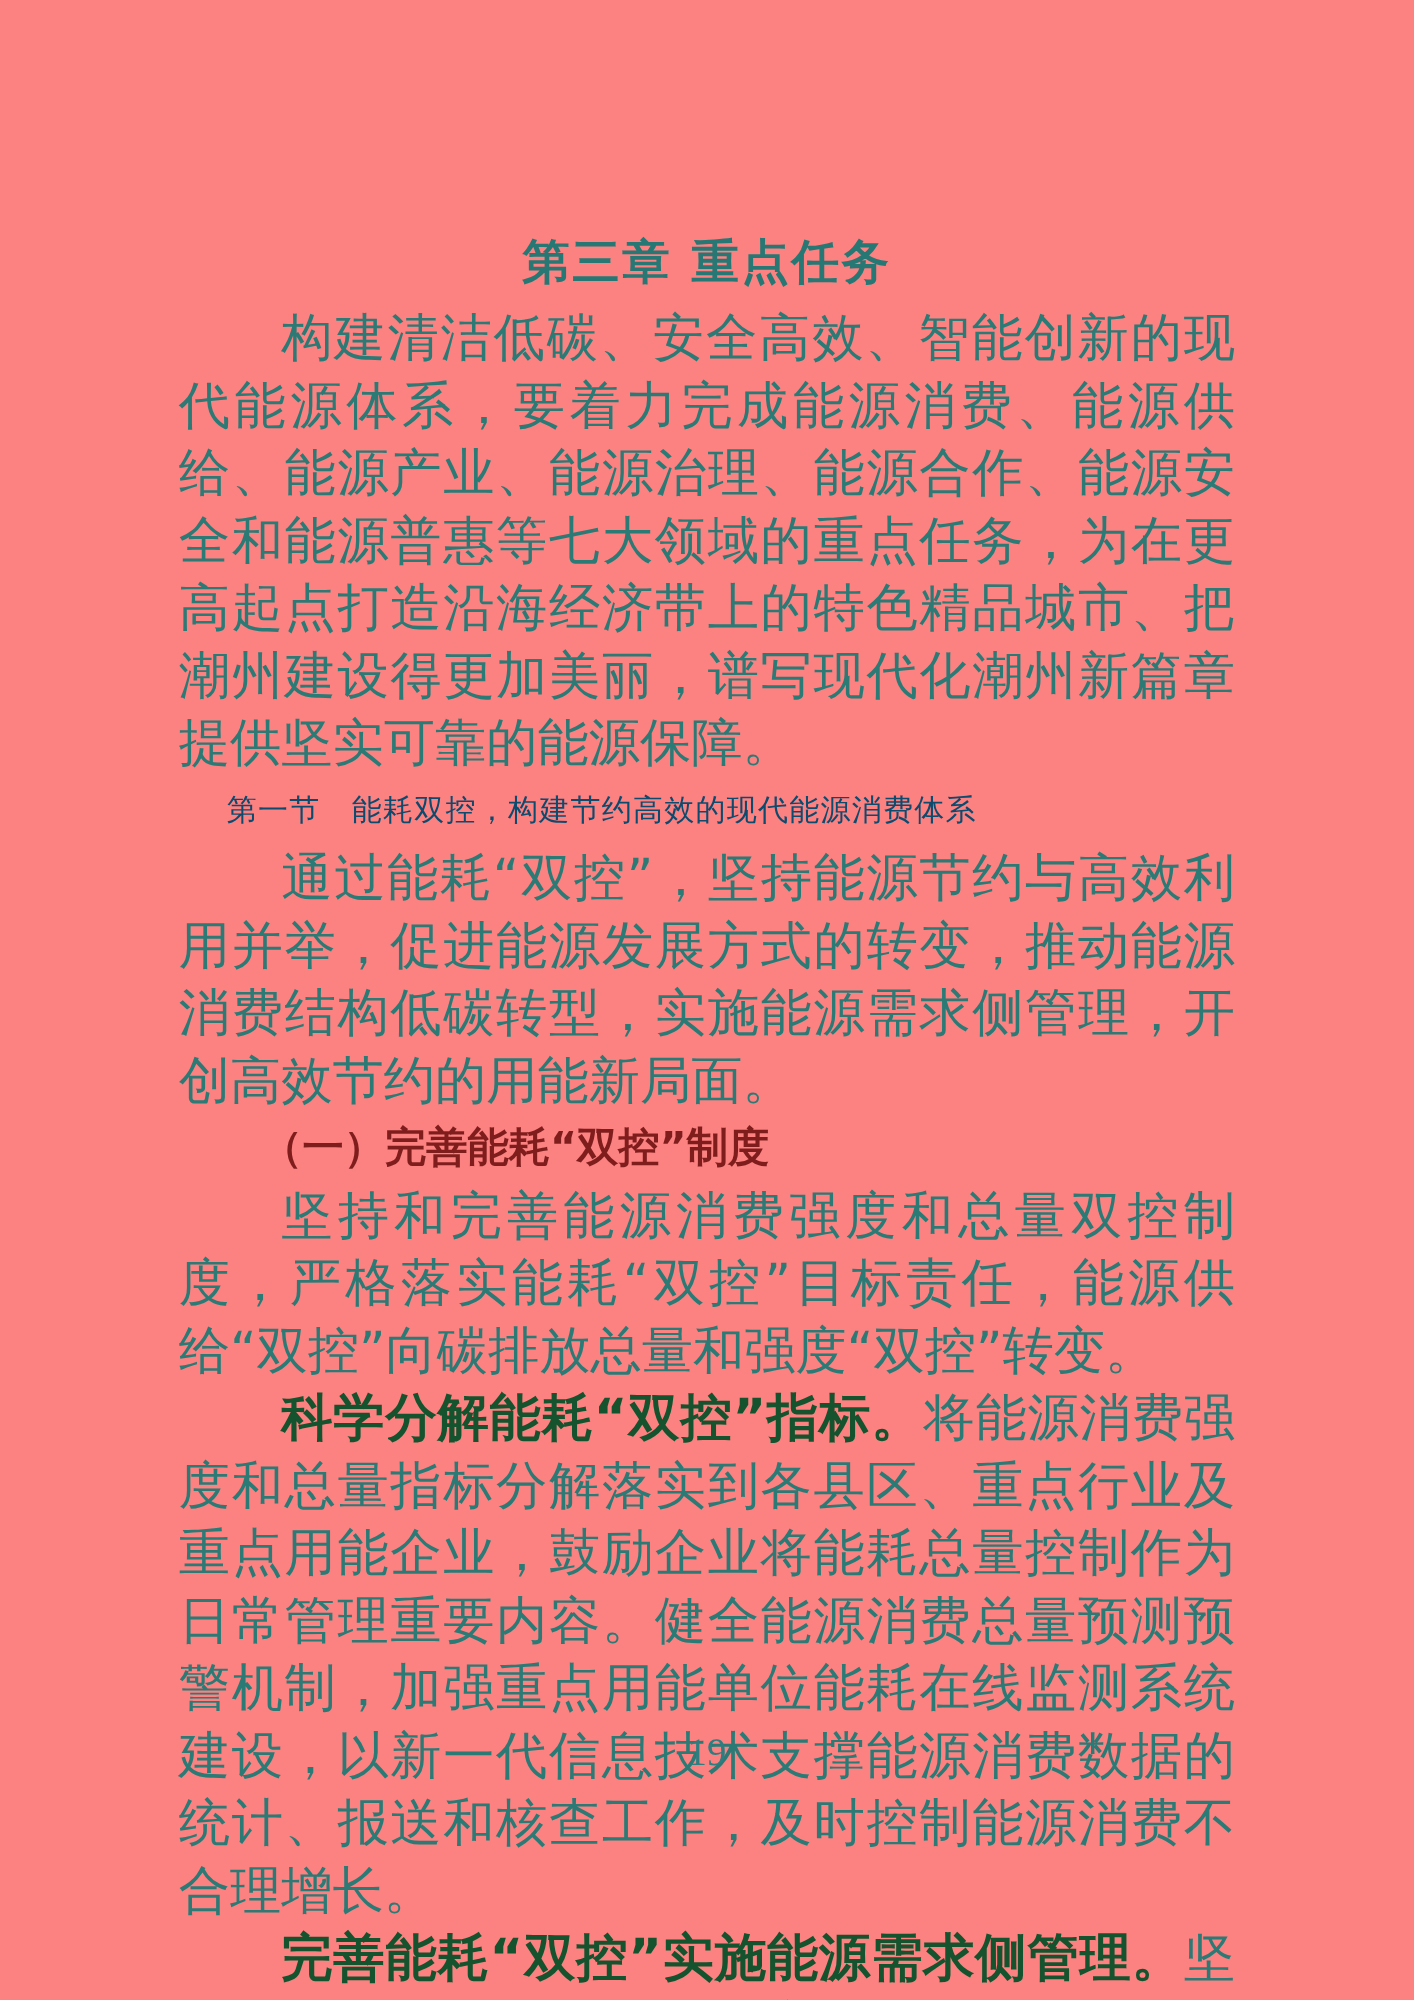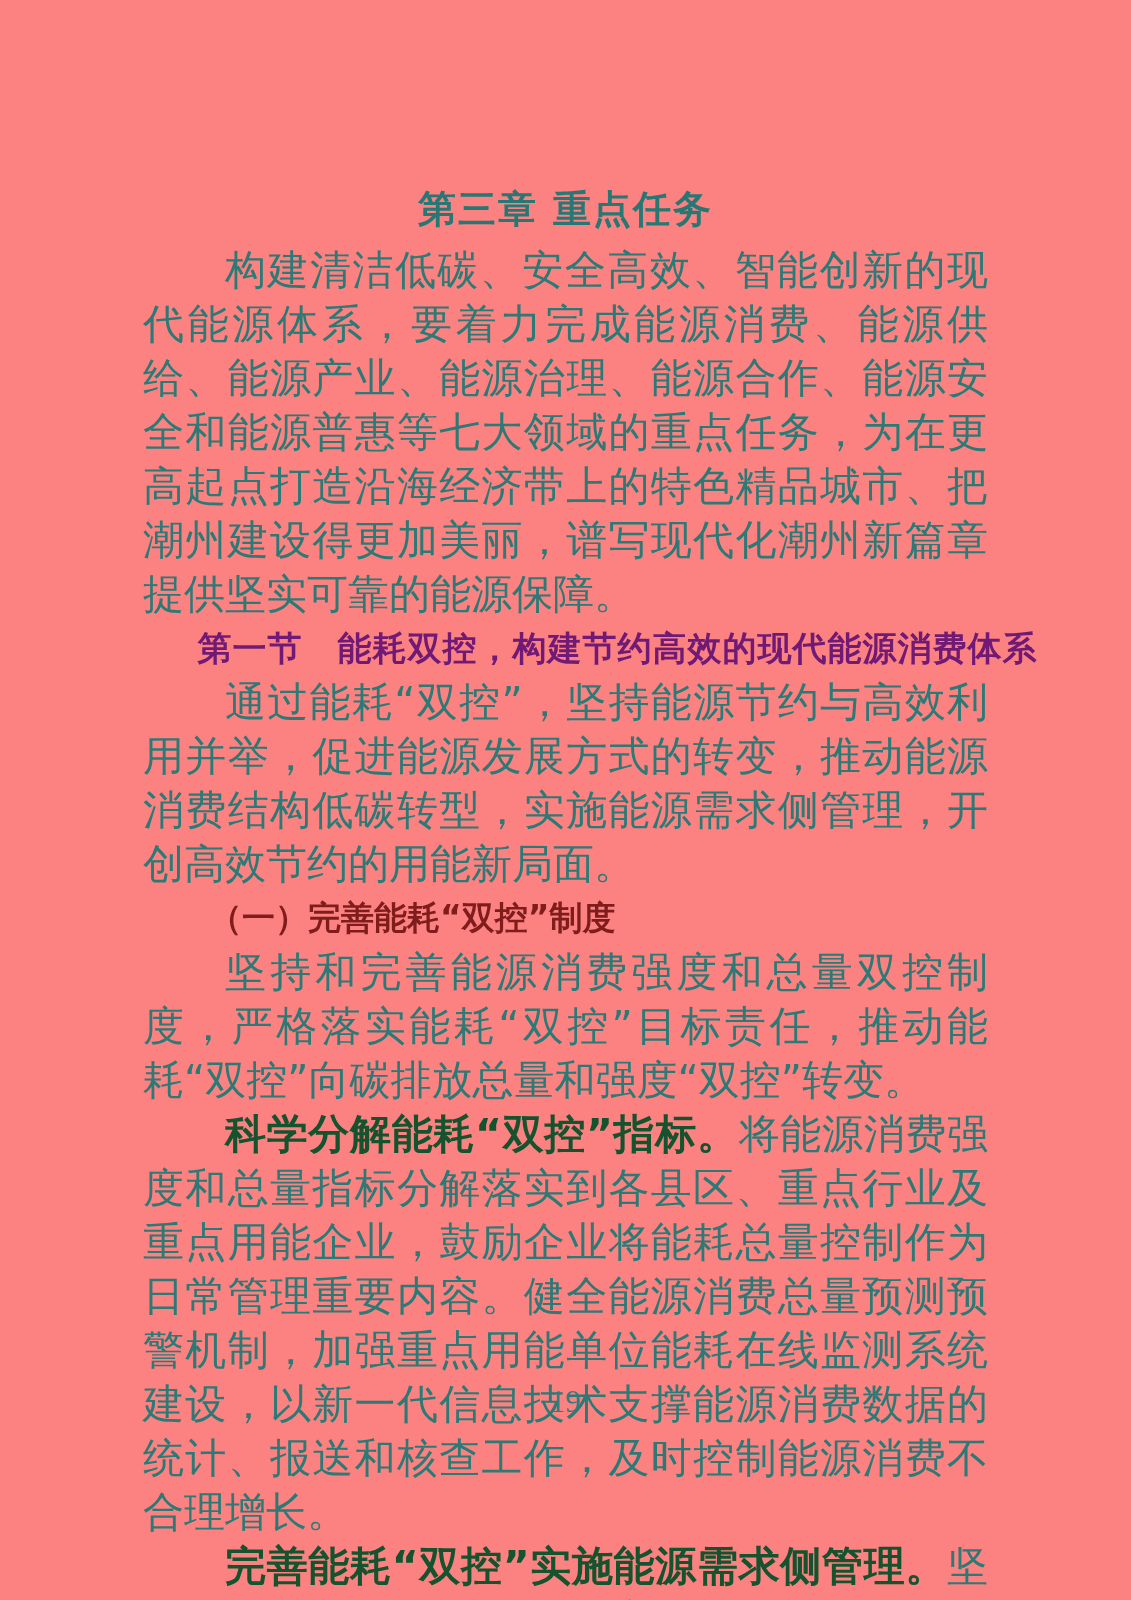--- a/index.html
+++ b/index.html
@@ -42,26 +42,26 @@
     margin: 0;
     font-size: 41px;
     line-height: 54px;
     text-align: justify;
     text-justify: inter-ideograph;
     text-indent: 2em;
     color: #2b7a76;
   }
   .section-heading {
     margin: 0;
-    font-size: 34px;
+    font-size: 24px;
     line-height: 54px;
-    font-weight: bold;
+    font-weight: normal;
     text-indent: 1.6em;
     letter-spacing: 1px;
-    color: #701a75;
+    color: #0c4a6e;
     white-space: nowrap;
   }
   .subsection-heading {
     margin: 0;
     font-size: 33px;
     line-height: 54px;
     font-weight: bold;
     text-indent: 2em;
     color: #7f1d1d;
   }
@@ -89,21 +89,21 @@
     <h1 class="chapter-title">第三章 重点任务</h1>
 
     <p class="body-para">构建清洁低碳、安全高效、智能创新的现代能源体系，要着力完成能源消费、能源供给、能源产业、能源治理、能源合作、能源安全和能源普惠等七大领域的重点任务，为在更高起点打造沿海经济带上的特色精品城市、把潮州建设得更加美丽，谱写现代化潮州新篇章提供坚实可靠的能源保障。</p>
 
     <h2 class="section-heading">第一节　能耗双控，构建节约高效的现代能源消费体系</h2>
 
     <p class="body-para">通过能耗“双控”，坚持能源节约与高效利用并举，促进能源发展方式的转变，推动能源消费结构低碳转型，实施能源需求侧管理，开创高效节约的用能新局面。</p>
 
     <h3 class="subsection-heading">（一）完善能耗“双控”制度</h3>
 
-    <p class="body-para">坚持和完善能源消费强度和总量双控制度，严格落实能耗“双控”目标责任，推动能耗“双控”向碳排放总量和强度“双控”转变。</p>
+    <p class="body-para">坚持和完善能源消费强度和总量双控制度，严格落实能耗“双控”目标责任，能源供给“双控”向碳排放总量和强度“双控”转变。</p>
 
     <p class="body-para"><strong>科学分解能耗“双控”指标。</strong><span>将能源消费强度和总量指标分解落实到各县区、重点行业及重点用能企业，鼓励企业将能耗总量控制作为日常管理重要内容。健全能源消费总量预测预警机制，加强重点用能单位能耗在线监测系统建设，以新一代信息技术支撑能源消费数据的统计、报送和核查工作，及时控制能源消费不合理增长。</span></p>
 
     <p class="body-para"><strong>完善能耗“双控”实施能源需求侧管理。</strong><span>坚持节能优先，强化能耗强度降低约束性指标管理，有效增强能源消费总量管理弹性，加强能耗双控政策与碳达峰、碳中和目标任务的衔接。</span></p>
 
   </div>
 
   <div class="page-number">19</div>
 </div>
 

